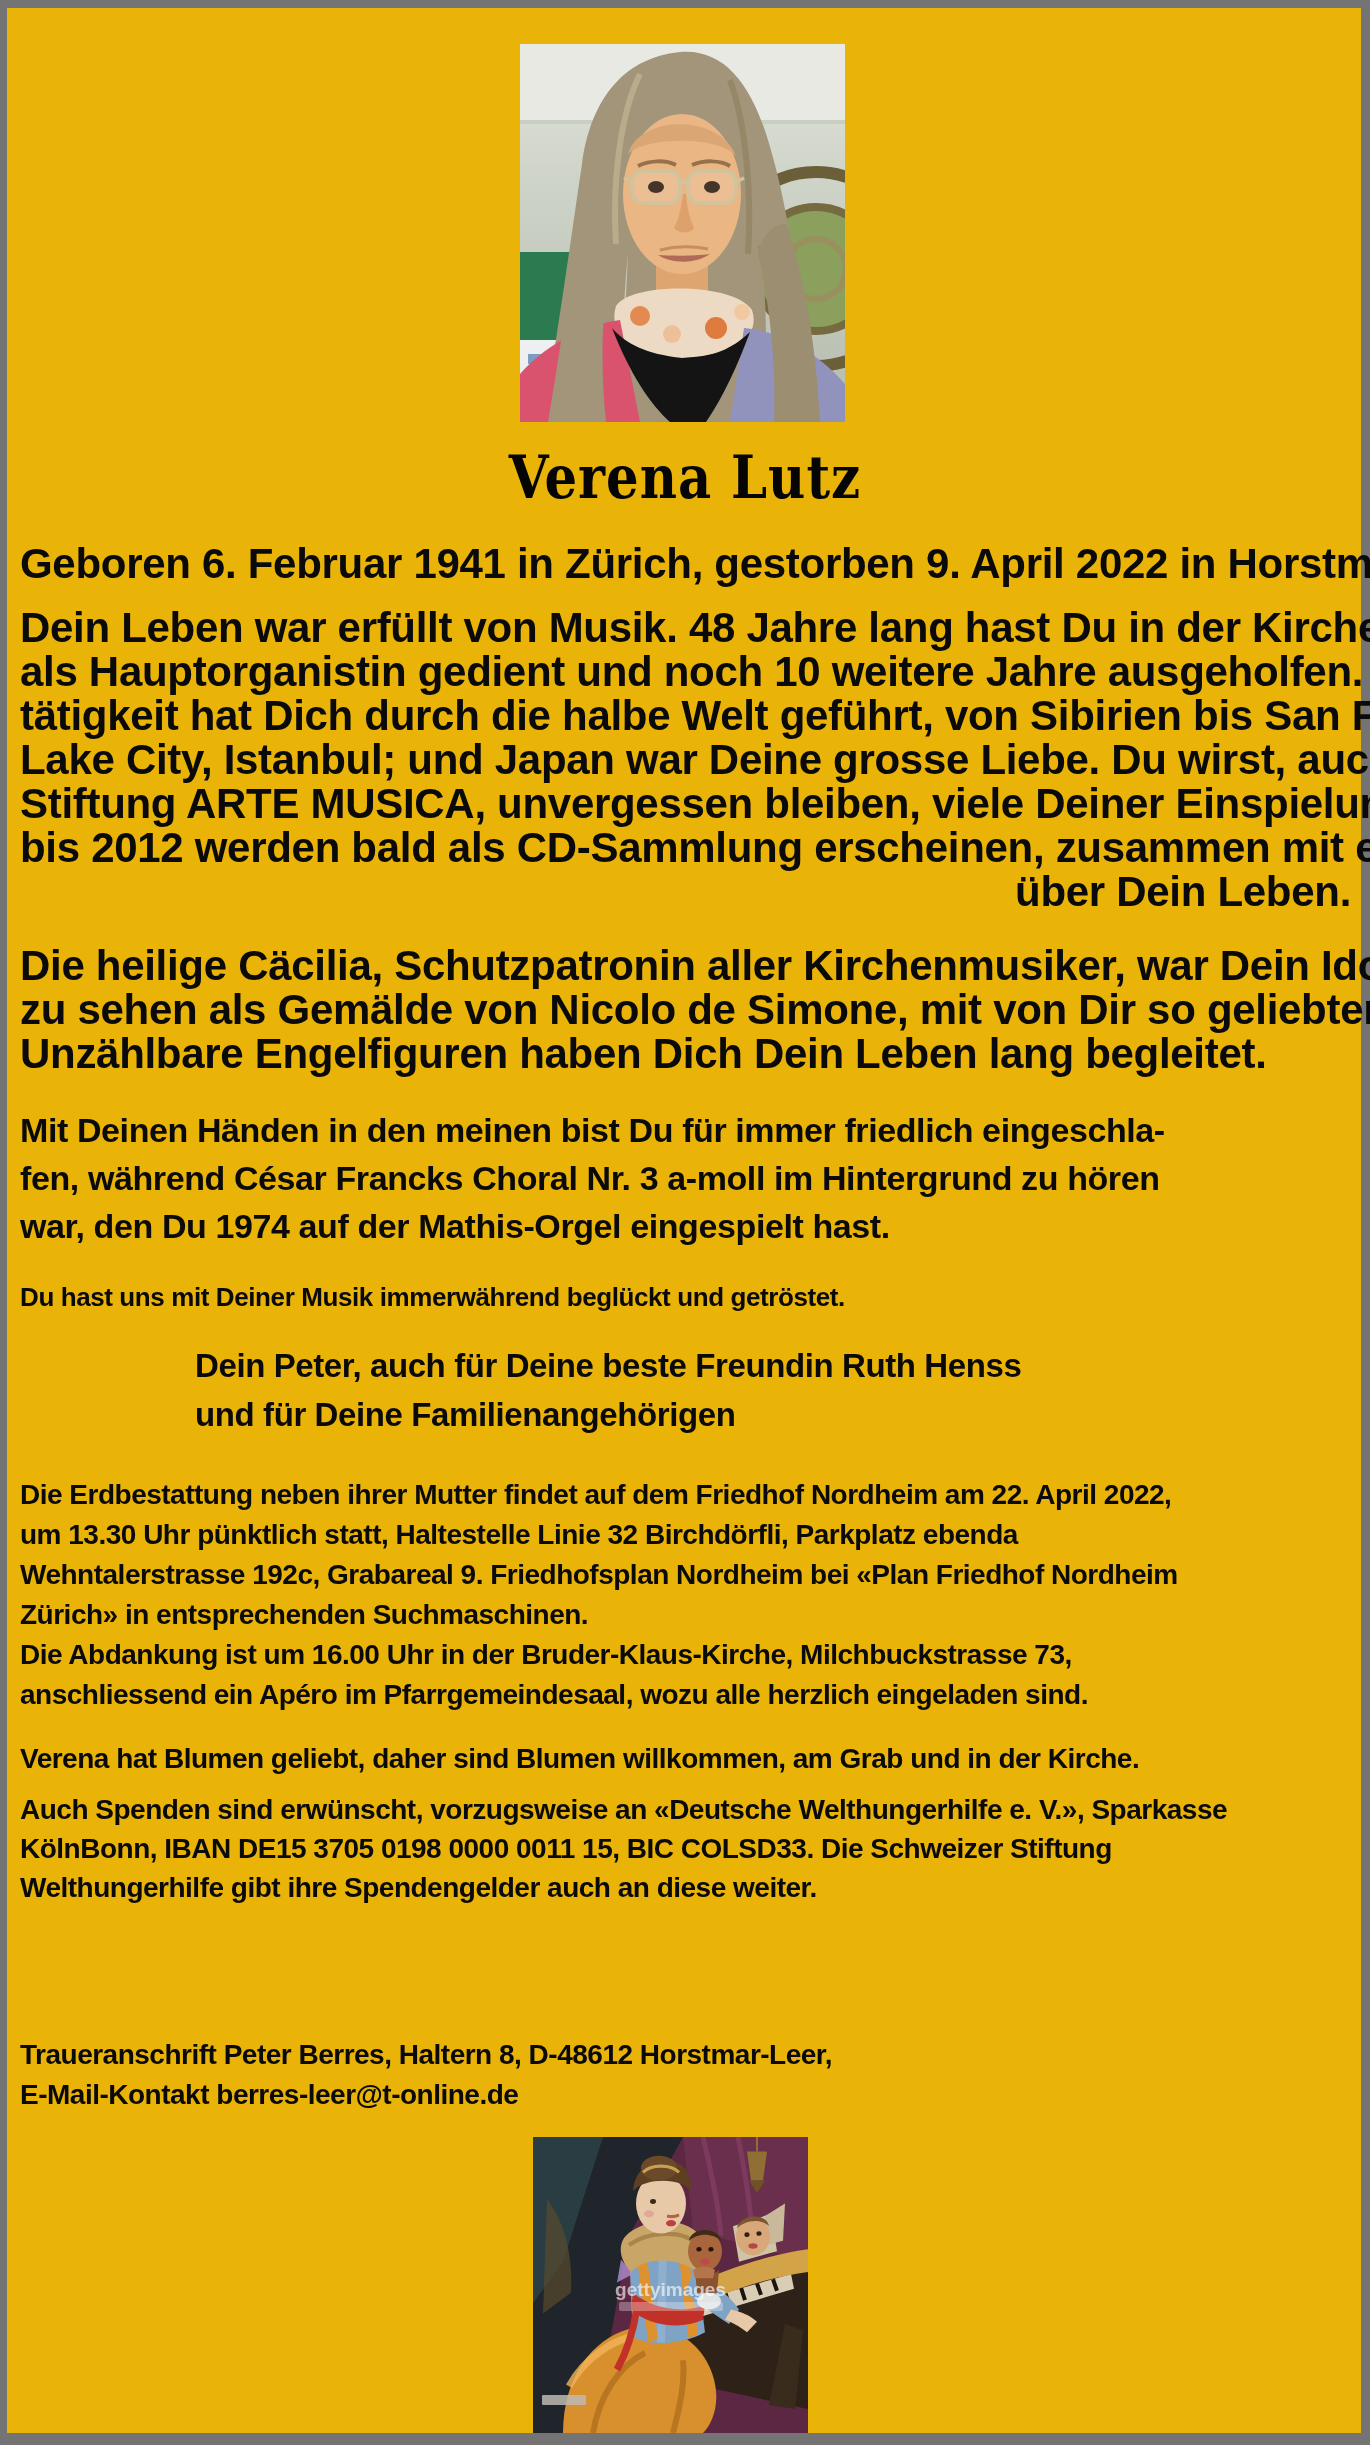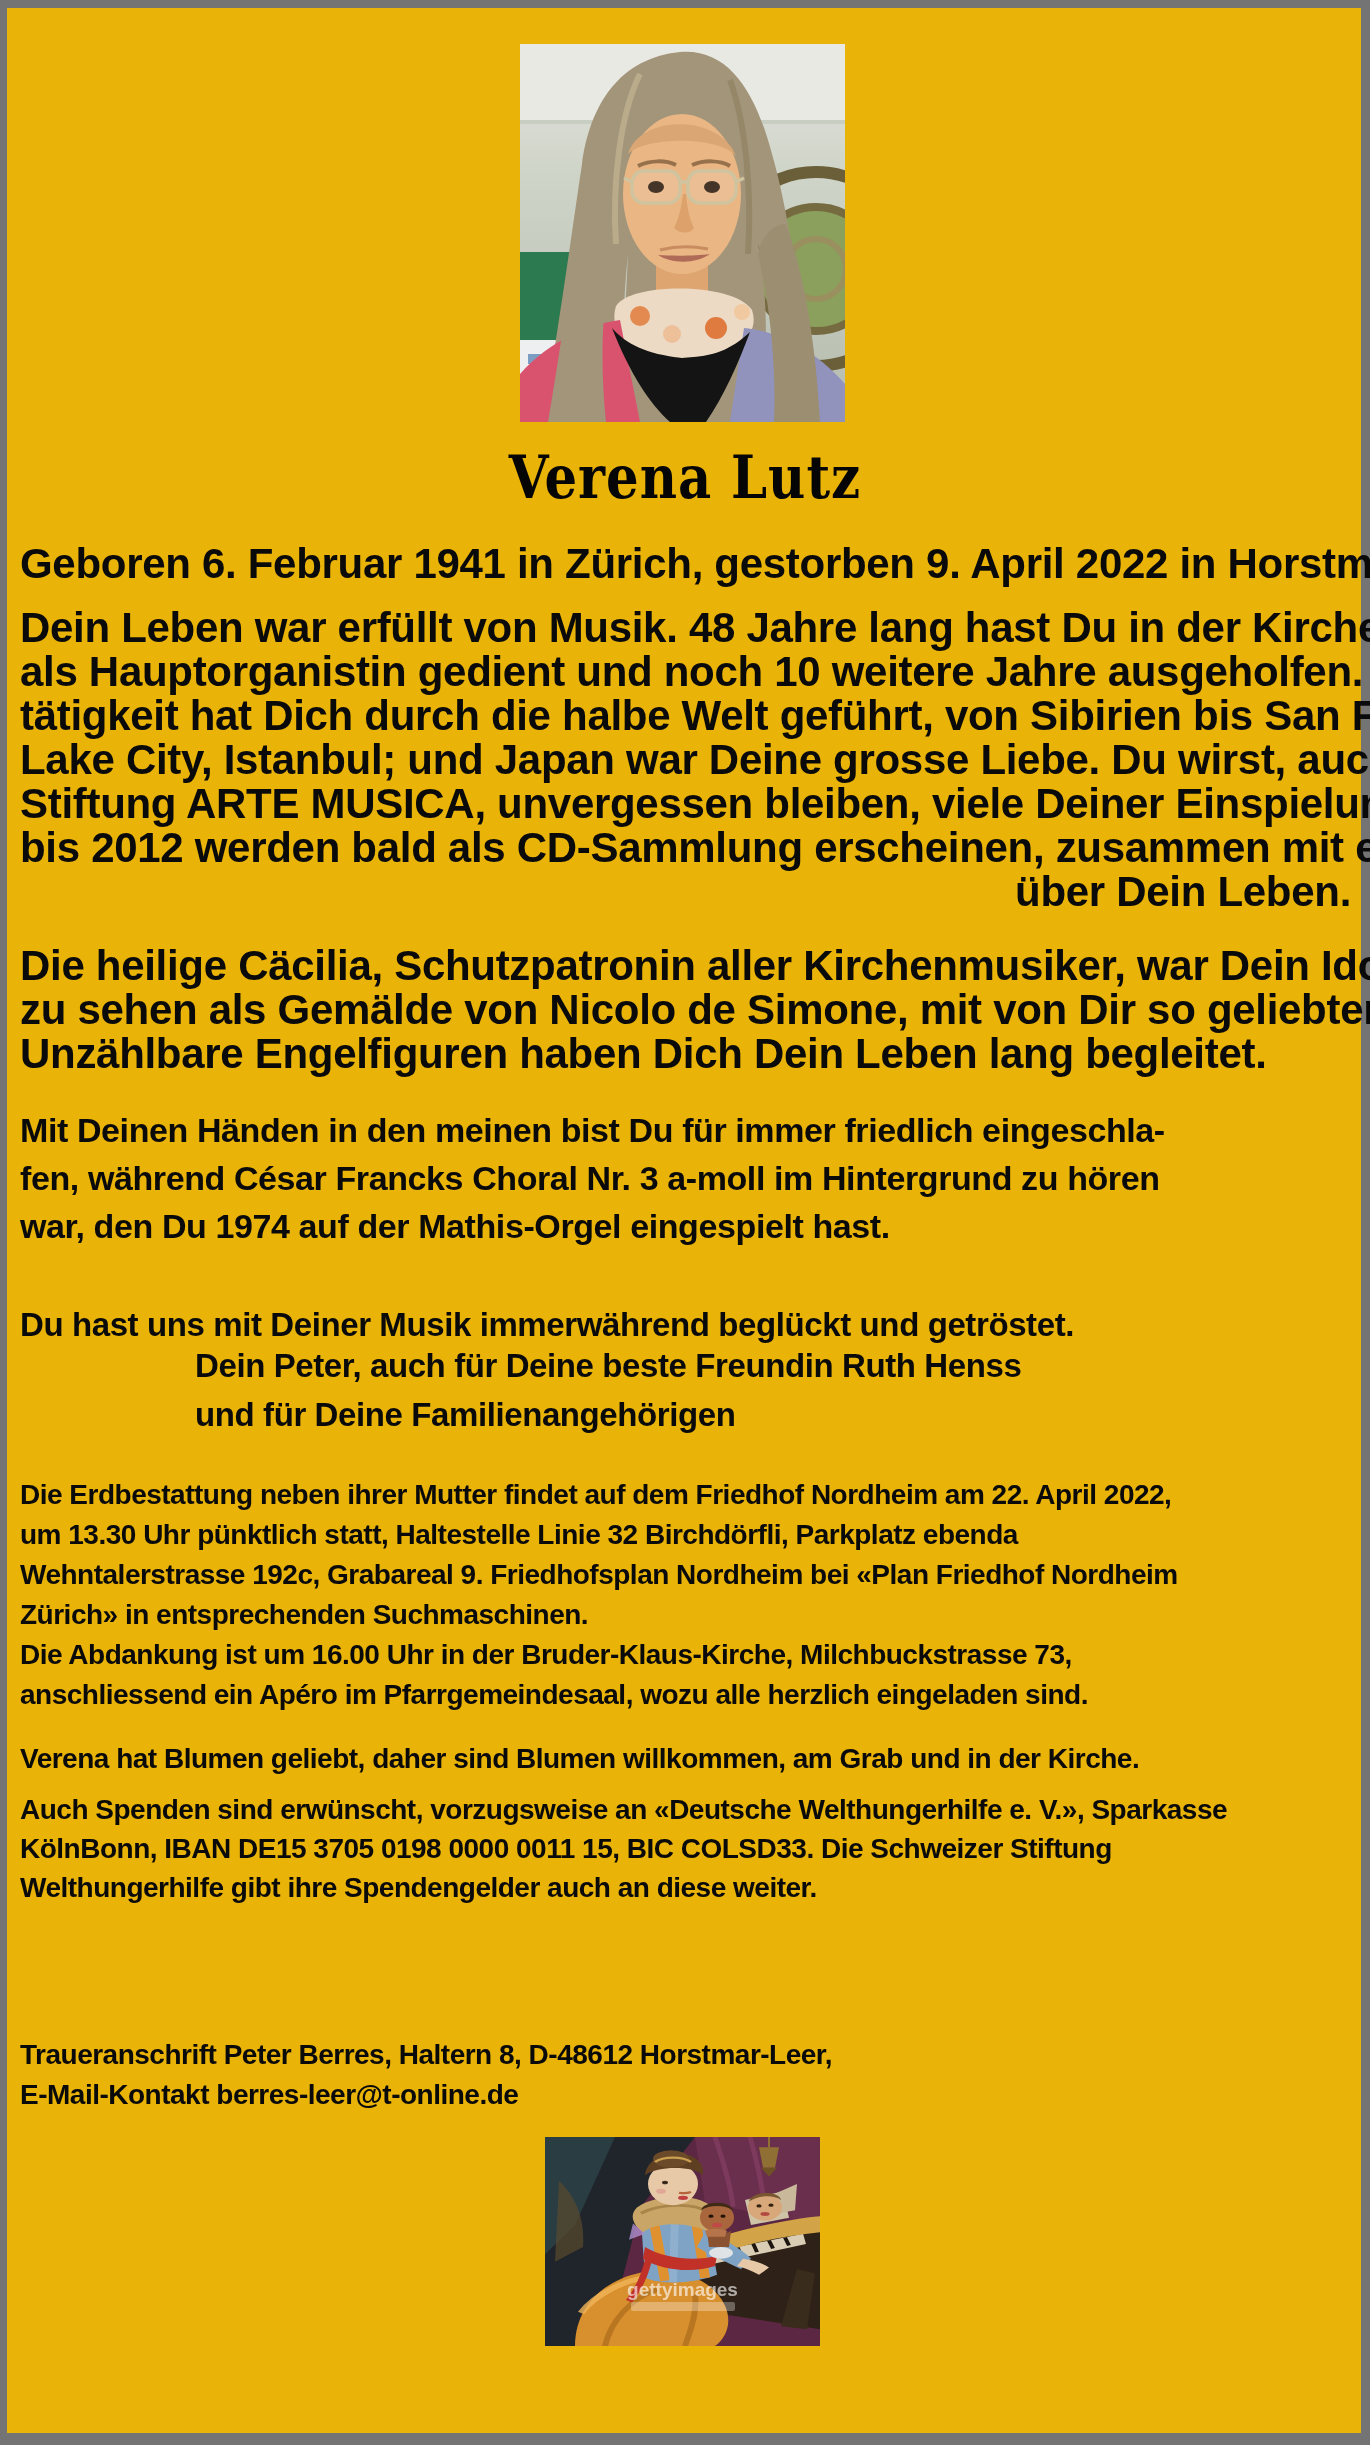--- a/index.html
+++ b/index.html
@@ -36,40 +36,40 @@
 
   .txt{
     position:absolute;left:20px;width:1331px;
     color:#0a0a0a;
     font-weight:700;
     white-space:pre;
     letter-spacing:-0.3px;
   }
   .t-main{font-size:42px;line-height:44px;}
   .t-mid{font-size:34px;line-height:48px;letter-spacing:-0.4px;}
-  .t-mid2{font-size:33px;line-height:48px;letter-spacing:-0.4px;margin-top:28px;}
+  .t-mid2{font-size:26px;line-height:48px;letter-spacing:-0.4px;}
   .t-sig{font-size:33px;line-height:49px;letter-spacing:-0.4px;}
   .t-small{font-size:28px;line-height:40px;letter-spacing:-0.5px;}
   .t-small39{font-size:28px;line-height:39px;letter-spacing:-0.5px;}
   .t-small42{font-size:28px;line-height:42px;letter-spacing:-0.5px;}
 
   .p-geboren{top:542px;}
   .p-life{top:606px;text-align:right;}
   .p-caecilia{top:944px;}
   .p-haende{top:1106px;}
   .p-musik{top:1273px;}
   .p-signature{top:1341px;left:195px;width:1156px;}
   .p-erdbestattung{top:1475px;}
   .p-blumen{top:1739px;}
   .p-spenden{top:1790px;}
   .p-freundeskreis{top:1928px;}
   .p-trauer{top:2035px;}
 
   .painting{
-    position:absolute;left:545px;top:2137px;width:275px;height:209px;
+    position:absolute;left:533px;top:2137px;width:275px;height:296px;
     overflow:hidden;background:#4a1f38;
   }
   .wm{
     position:absolute;left:0;top:142px;width:275px;text-align:center;
     color:rgba(255,255,255,0.62);
     font-size:19px;font-weight:700;letter-spacing:0px;
     font-family:"Liberation Sans",sans-serif;
   }
   .wm-sub{
     position:absolute;left:86px;top:165px;width:104px;height:9px;

